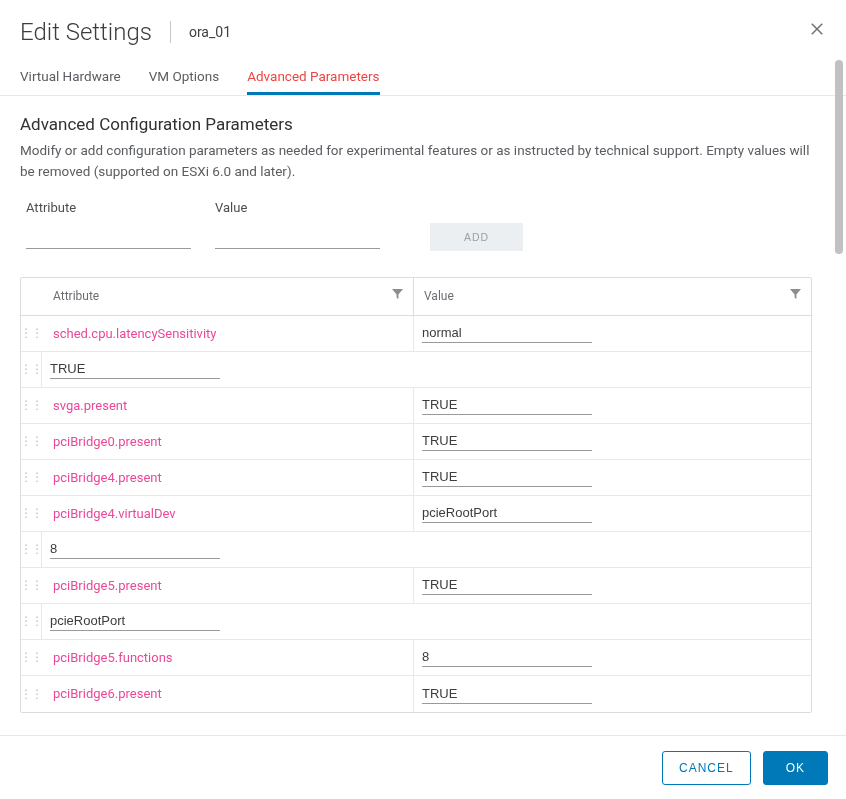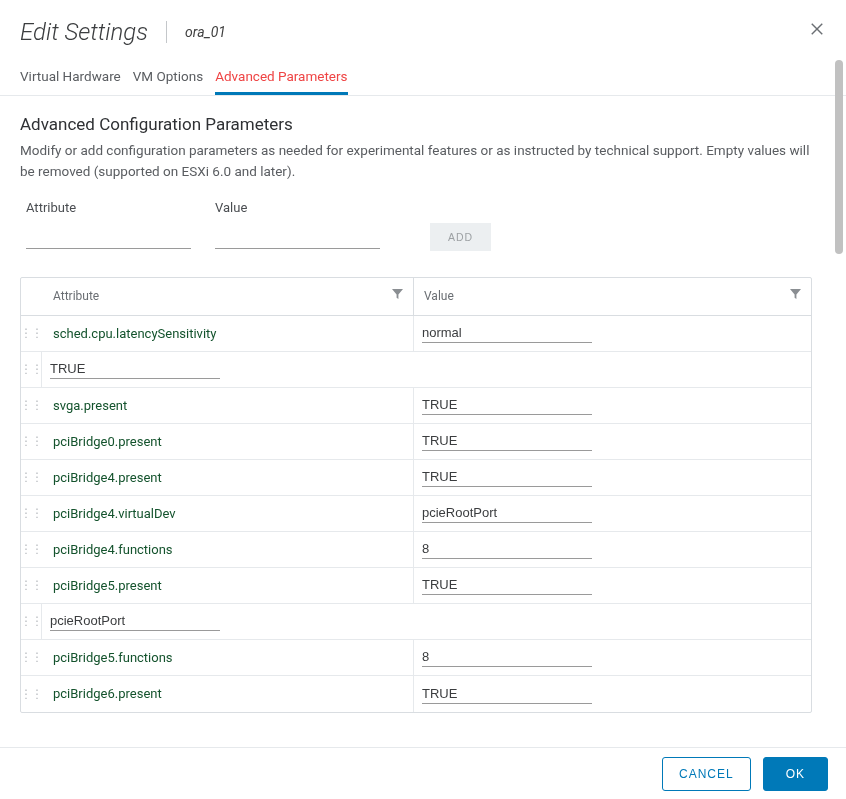--- a/index.html
+++ b/index.html
@@ -25,21 +25,20 @@
       left: 3px;
       width: 8px;
       height: 194px;
       background: #c1c1c1;
       border-radius: 4px;
     }
     .header {
       display: flex;
       align-items: center;
       padding: 18px 20px 0 20px;
-      font-style: italic;
     }
     .header-title {
       font-size: 24px;
       font-weight: 300;
       color: #3b3d3f;
     }
     .header-divider {
       width: 1px;
       height: 22px;
       background: #c4c7ca;
@@ -54,21 +53,21 @@
       right: 20px;
       top: 20px;
       cursor: pointer;
       color: #6a6e73;
     }
     .close-x svg { width: 18px; height: 18px; }
     .tabs {
       display: flex;
       padding: 22px 20px 0 20px;
       border-bottom: 1px solid #e6e9ec;
-      gap: 12px;
+      gap: 28px;
     }
     .tab {
       font-size: 13.5px;
       color: #5a5d61;
       padding-bottom: 8px;
       border-bottom: 3px solid transparent;
       cursor: pointer;
     }
     .tab.active {
       color: #ef4444;
@@ -116,21 +115,21 @@
     }
     .add-btn {
       align-self: flex-end;
       margin-bottom: -2px;
       margin-left: 26px;
       background: #eceff1;
       border: none;
       color: #9da1a4;
       letter-spacing: 1px;
       font-size: 10.5px;
-      padding: 8px 18px;
+      padding: 8px 34px;
       cursor: default;
     }
     .table {
       border: 1px solid #d9dde1;
       border-radius: 2px;
       width: 792px;
     }
     .thead {
       display: flex;
       border-bottom: 1px solid #d9dde1;
@@ -170,21 +169,21 @@
       font-size: 12px;
       letter-spacing: -1px;
       cursor: grab;
       user-select: none;
     }
     .drag-handle::before { content: "⋮⋮"; }
     .td-attr {
       width: 372px;
       padding-left: 12px;
       font-size: 13px;
-      color: #14532d;
+      color: #ec4899;
     }
     .td-val {
       flex: 1;
       border-left: 1px solid #e6e9ec;
       height: 100%;
       display: flex;
       align-items: center;
       padding-left: 8px;
     }
     .val-input {
@@ -195,21 +194,21 @@
       padding: 2px 0;
       outline: none;
       background: transparent;
       color: #3b3d3f;
     }
     .footer {
       position: absolute;
       bottom: 0;
       left: 0;
       right: 0;
-      height: 52px;
+      height: 64px;
       border-top: 1px solid #e6e9ec;
       display: flex;
       align-items: center;
       justify-content: flex-end;
       padding-right: 18px;
       gap: 12px;
       background: #fff;
     }
     .btn {
       font-size: 12px;
@@ -324,21 +323,20 @@
         </div>
         <div class="trow">
           <div class="drag-handle"></div>
           <div class="td-attr">pciBridge4.virtualDev</div>
           <div class="td-val">
             <input class="val-input" value="pcieRootPort" style="">
           </div>
         </div>
         <div class="trow">
           <div class="drag-handle"></div>
-          <div class="td-attr">pciBridge4.functions</div>
           <div class="td-val">
             <input class="val-input" value="8" style="">
           </div>
         </div>
         <div class="trow">
           <div class="drag-handle"></div>
           <div class="td-attr">pciBridge5.present</div>
           <div class="td-val">
             <input class="val-input" value="TRUE" style="">
           </div>

